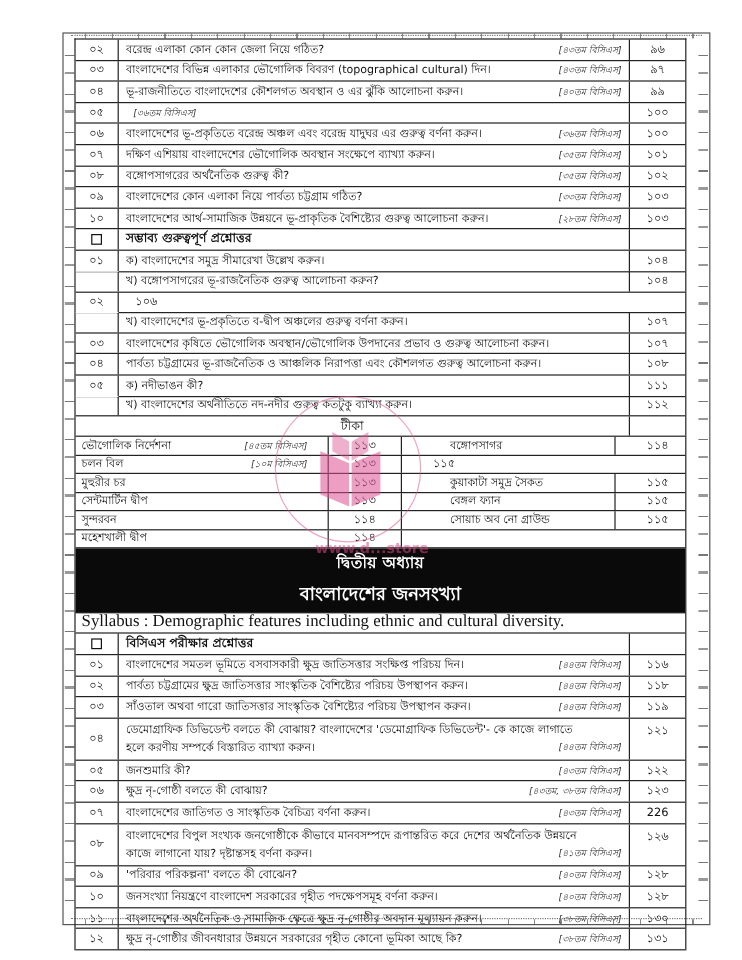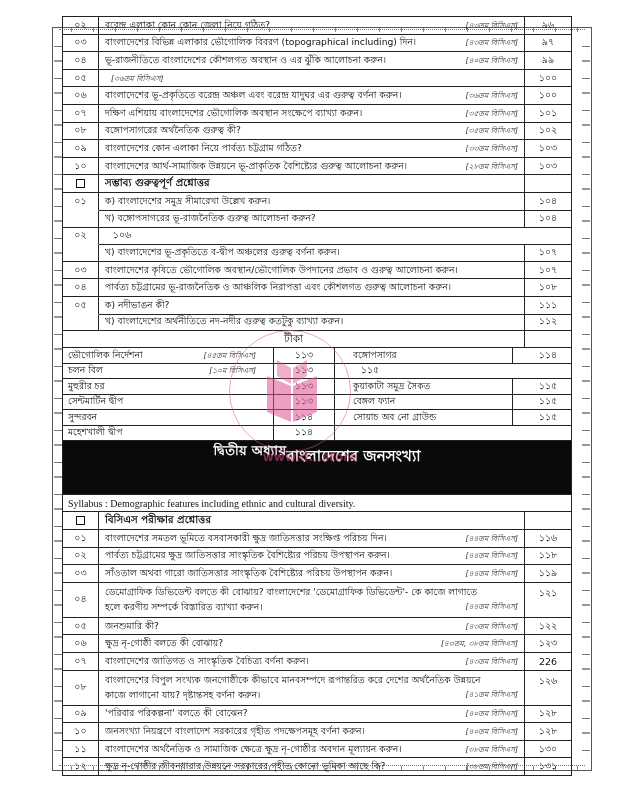--- a/index.html
+++ b/index.html
@@ -20,21 +20,21 @@
     .frame-side.left { left: 1px; }
     .frame-side.right { right: 1px; }
     .frame-edge-top, .frame-edge-bottom {
       position: absolute; left: 6px; right: 6px; height: 4px;
       border-top: 1px dotted #777;
     }
     .frame-edge-top { top: 1px; }
     .frame-edge-bottom { bottom: 1px; }
 
     .sheet {
-      position: absolute; left: 62px; top: 16px; width: 510px;
+      position: absolute; left: 62px; top: 32px; width: 510px;
       border: 1px solid #222; border-bottom: none;
       font-size: 9.2px;
     }
     .row { display: flex; border-bottom: 1px solid #222; min-height: 17.6px; align-items: stretch; }
     .c-no { width: 36px; border-right: 1px solid #222; display: flex; align-items: center; justify-content: center; font-size: 9.5px; }
     .c-q { flex: 1; display: flex; align-items: center; justify-content: space-between; padding: 0 6px; border-right: 1px solid #222; }
     .c-pg { width: 46px; display: flex; align-items: center; justify-content: center; font-size: 9.5px; }
     .q-text { white-space: nowrap; overflow: hidden; }
     .bcs { font-style: italic; font-size: 7.6px; color: #333; white-space: nowrap; padding-left: 6px; flex-shrink: 0; }
     .row.tall { min-height: 30px; }
@@ -46,31 +46,31 @@
     .checkbox {
       width: 9px; height: 9px; border: 1.4px solid #111; display: inline-block;
     }
 
     .tika-title { height: 17px; display: flex; border-bottom: 1px solid #222; }
     .tika-title .tt { flex: 1; display: flex; align-items: center; justify-content: center; font-size: 10.5px; border-right: 1px solid #222; }
     .tika-title .tp { width: 46px; }
     .tika-row { display: flex; border-bottom: 1px solid #222; height: 15.5px; gap: 12px; }
     .t-l { width: 198px; display: flex; align-items: center; justify-content: space-between; padding: 0 5px; }
     .t-lp { width: 62px; border-right: 1px solid #222; border-left: 1px solid #222; display: flex; align-items: center; justify-content: center; font-size: 9.5px; }
-    .t-r { flex: 1; display: flex; align-items: center; padding: 0 6px; border-right: 1px solid #222; }
+    .t-r { flex: 1; display: flex; align-items: center; padding: 0 6px; border-right: 1px solid #222; margin-left: 22px; }
     .t-rp { width: 46px; display: flex; align-items: center; justify-content: center; font-size: 9.5px; }
 
     .chapter-band {
-      background: #0a0a0a; color: #fff; height: 54px; display: flex; flex-direction: row;
-      align-items: flex-start; justify-content: center; border-bottom: 1px solid #222;
+      background: #0a0a0a; color: #fff; height: 54px; display: flex; flex-direction: column;
+      align-items: center; justify-content: center; border-bottom: 1px solid #222;
     }
     .chapter-band .ch-num { font-size: 13px; font-weight: bold; letter-spacing: 0.3px; }
     .chapter-band .ch-title { font-size: 15px; font-weight: bold; margin-top: 3px; }
     .syllabus {
-      font-family: "Liberation Serif", serif; font-size: 10px; padding: 1px 5px;
+      font-family: "Liberation Serif", serif; font-size: 14px; padding: 1px 5px;
       border-bottom: 1px solid #222; height: 17px; display: flex; align-items: center;
     }
 
     .watermark {
       position: absolute; left: 229px; top: 330px; width: 122px; height: 122px;
       border-radius: 50%; border: 1px solid rgba(220, 90, 150, 0.55);
       pointer-events: none;
     }
     .wm-book {
       position: absolute; left: 33px; top: 25px; width: 58px; height: 68px;
@@ -97,21 +97,21 @@
       <div class="c-no">০২</div>
       <div class="c-q">
           <span class="q-text">বরেন্দ্র এলাকা কোন কোন জেলা নিয়ে গঠিত?</span>
           <span class="bcs">[৪৩তম বিসিএস]</span>
         </div>
       <div class="c-pg">৯৬</div>
     </div>
     <div class="row">
       <div class="c-no">০৩</div>
       <div class="c-q">
-          <span class="q-text">বাংলাদেশের বিভিন্ন এলাকার ভৌগোলিক বিবরণ (topographical including) দিন।</span>
+          <span class="q-text">বাংলাদেশের বিভিন্ন এলাকার ভৌগোলিক বিবরণ (topographical cultural) দিন।</span>
           <span class="bcs">[৪৩তম বিসিএস]</span>
         </div>
       <div class="c-pg">৯৭</div>
     </div>
     <div class="row">
       <div class="c-no">০৪</div>
       <div class="c-q">
           <span class="q-text">ভূ-রাজনীতিতে বাংলাদেশের কৌশলগত অবস্থান ও এর ঝুঁকি আলোচনা করুন।</span>
           <span class="bcs">[৪০তম বিসিএস]</span>
         </div>

